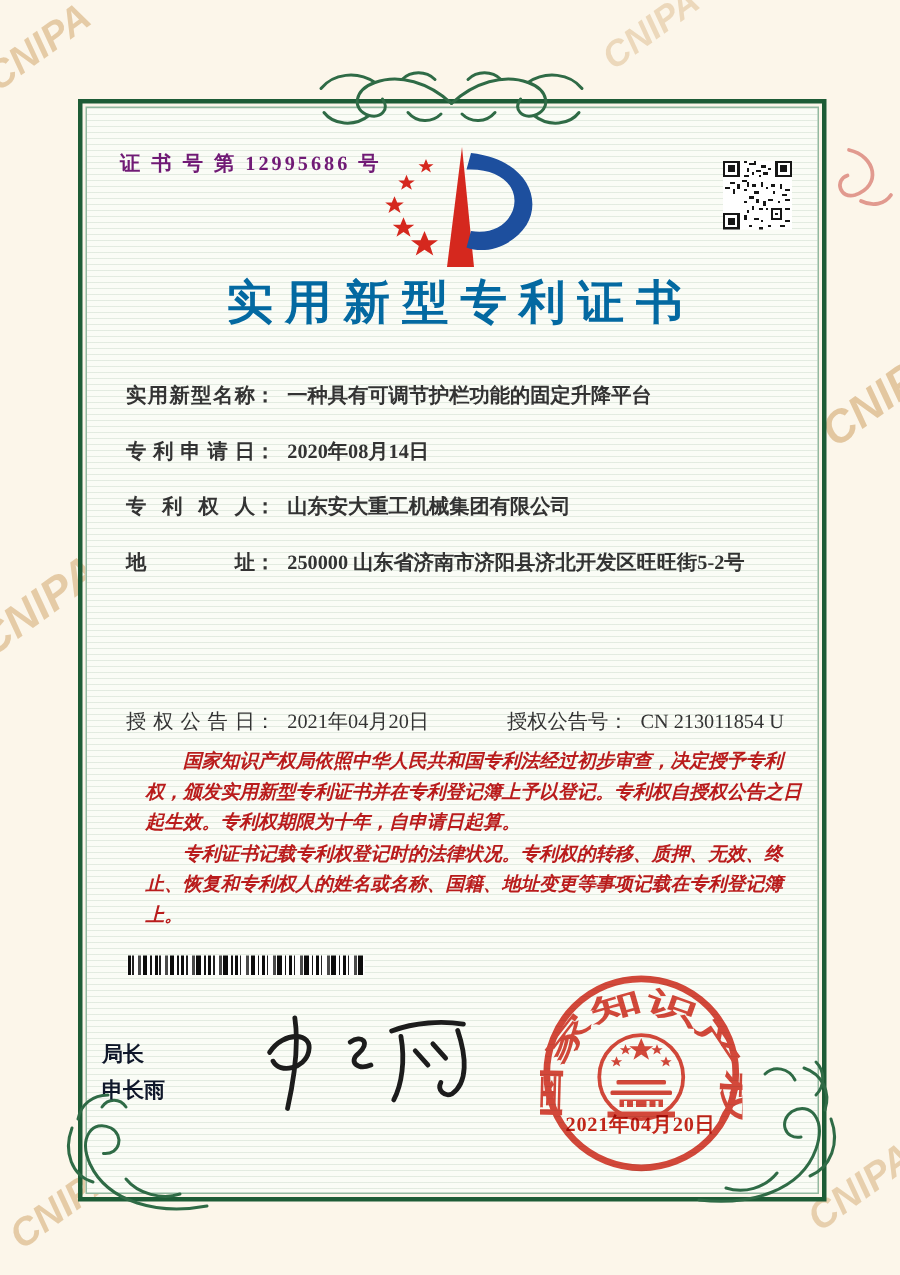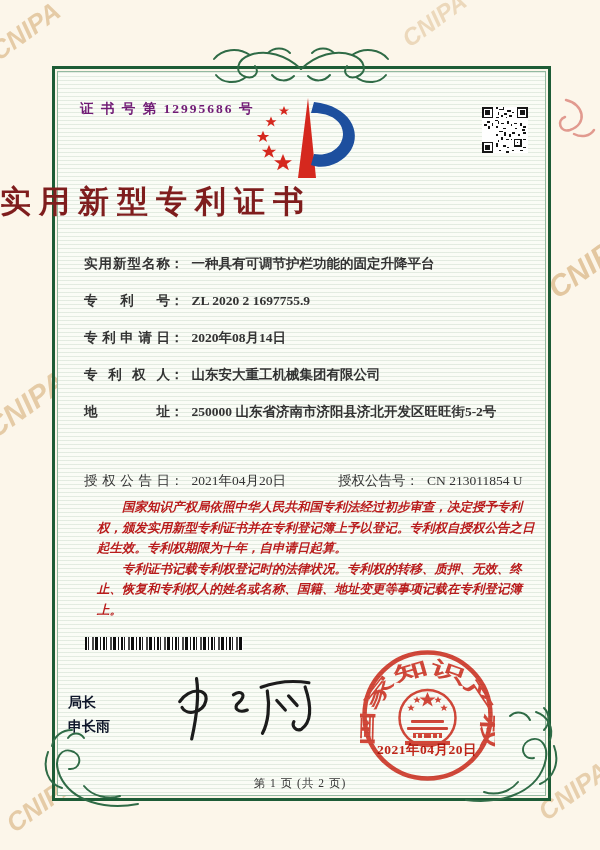--- a/index.html
+++ b/index.html
@@ -31,22 +31,22 @@
       #fafcf6;
   }
   .ornament{position:absolute;pointer-events:none;}
   .cert-no{
     position:absolute;left:80px;top:100px;font-size:13.5px;letter-spacing:2px;
     color:#701a75;font-weight:600;
   }
   .logo{position:absolute;left:248px;top:96px;width:115px;height:86px;}
   .qr{position:absolute;left:481px;top:107px;width:48px;height:46px;}
   .title{
-    position:absolute;left:0;right:0;top:181px;
-    font-size:31px;font-weight:bold;letter-spacing:8px;color:#7f1d1d;
+    position:absolute;left:14px;right:0;top:181px;text-align:center;
+    font-size:31px;font-weight:bold;letter-spacing:8px;color:#0369a1;
   }
   .fields{position:absolute;left:84px;top:255px;right:56px;}
   .field-row{height:37px;font-size:13.5px;font-weight:700;color:#333;white-space:nowrap;}
   .field-label{display:inline-block;width:86px;text-align:justify;text-align-last:justify;}
   .field-colon{margin-right:8px;}
   .grant-row{
     position:absolute;left:84px;top:472px;font-size:13.5px;font-weight:400;color:#333;white-space:nowrap;
   }
   .grant-gap{display:inline-block;width:52px;}
   .paras{
@@ -230,23 +230,20 @@
     </g>
   </svg>
 
   <div class="title">实用新型专利证书</div>
 
   <div class="fields">
     <div class="field-row">
       <span class="field-label">实用新型名称</span><span class="field-colon">：</span><span class="field-value">一种具有可调节护栏功能的固定升降平台</span>
     </div>
     <div class="field-row">
-      <span class="field-label">专利号</span><span class="field-colon">：</span><span class="field-value">ZL 2020 2 1697755.9</span>
-    </div>
-    <div class="field-row">
       <span class="field-label">专利申请日</span><span class="field-colon">：</span><span class="field-value">2020年08月14日</span>
     </div>
     <div class="field-row">
       <span class="field-label">专利权人</span><span class="field-colon">：</span><span class="field-value">山东安大重工机械集团有限公司</span>
     </div>
     <div class="field-row">
       <span class="field-label">地址</span><span class="field-colon">：</span><span class="field-value">250000 山东省济南市济阳县济北开发区旺旺街5-2号</span>
     </div>
   </div>
 
@@ -297,15 +294,14 @@
       <rect x="53" y="85" width="29" height="5"></rect>
       <rect x="45" y="93" width="45" height="4"></rect>
       <rect x="56" y="86" width="2" height="6" fill="#fafcf6"></rect>
       <rect x="62" y="86" width="2" height="6" fill="#fafcf6"></rect>
       <rect x="71" y="86" width="2" height="6" fill="#fafcf6"></rect>
       <rect x="77" y="86" width="2" height="6" fill="#fafcf6"></rect>
     </g>
   </svg>
   <div class="seal-date">2021年04月20日</div>
 
-  <div class="page-num">第 1 页 (共 2 页)</div>
 
 </div>
 
 </body></html>

